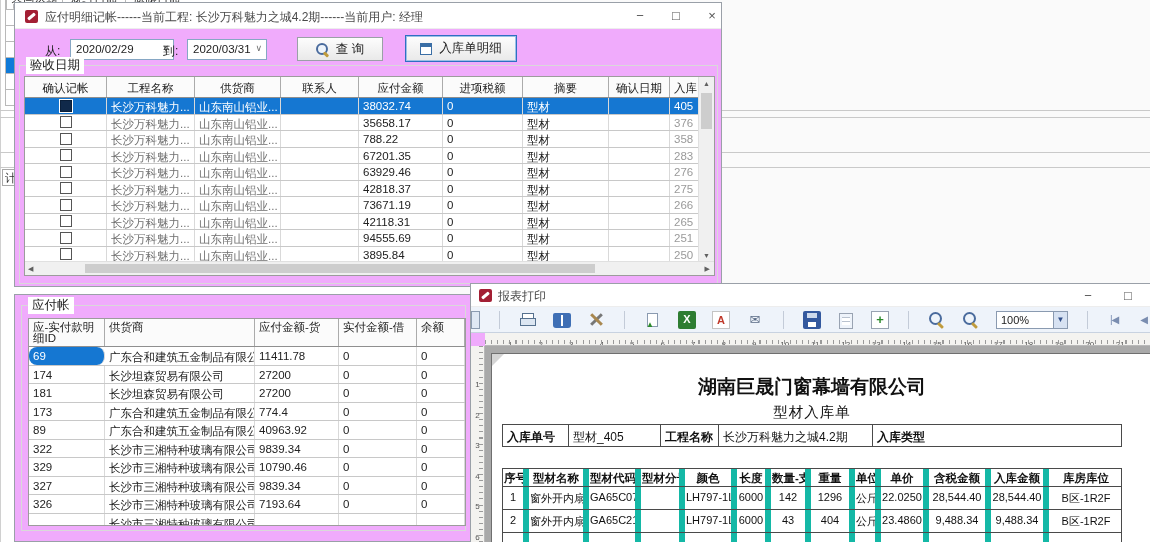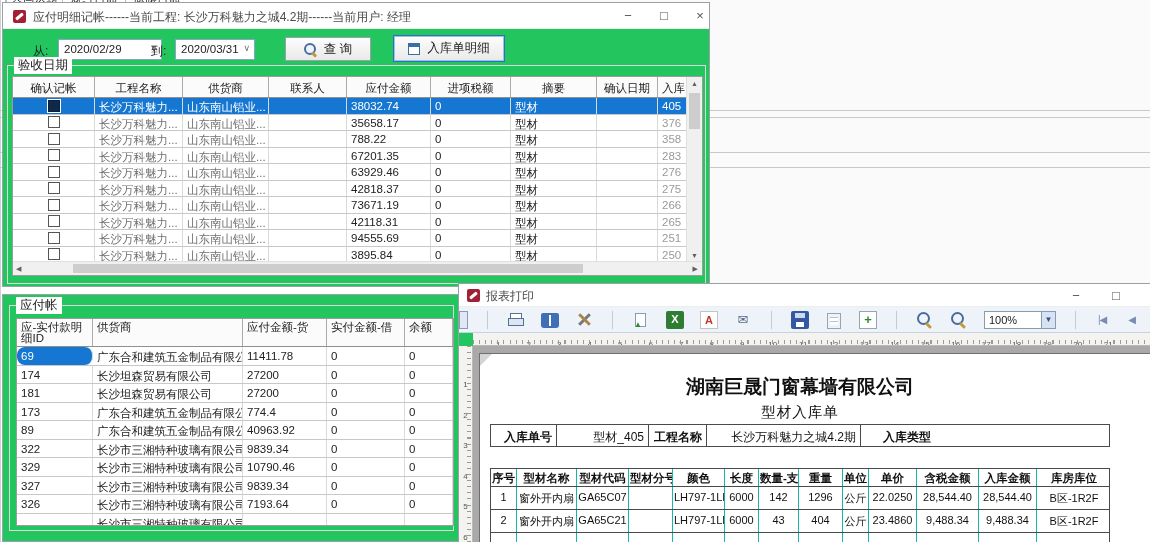--- a/index.html
+++ b/index.html
@@ -1,20 +1,20 @@
 <!DOCTYPE html>
 <html><head>
 <meta charset="utf-8">
 <style>
   * { margin:0; padding:0; box-sizing:border-box; }
   html,body { background:#e8e8e8; }
   body { font-family:"Liberation Sans","DejaVu Sans",sans-serif; }
   #screen { position:relative; width:1150px; height:542px; background:#fafafa; overflow:hidden; }
 
-  .win { position:absolute; background:#22c55e; border:1px solid #9aa0a8; }
+  .win { position:absolute; background:#f0abfc; border:1px solid #9aa0a8;margin-left:12px; }
   .titlebar { position:absolute; left:0; top:0; right:0; height:26px; background:#fff; border-bottom:1px solid #ededed; }
   .appico { position:absolute; width:13px; height:13px; background:#a31f34; border-radius:2px; }
   .appico::before { content:''; position:absolute; left:2px; top:5px; width:9px; height:3px; background:#fff; transform:rotate(-40deg); border-radius:1px; }
   .wtitle { position:absolute; font-size:12px; color:#4a4a4a; white-space:nowrap; }
   .chrome { position:absolute; top:0; height:26px; width:34px; text-align:center; line-height:26px; font-size:13px; color:#555; }
 
   
   #mainwin { left:2px; top:2px; width:708px; height:285px; z-index:3; }
   #mainwin .appico { left:10px; top:7px; }
   #mainwin .wtitle { left:30px; top:6px; }
@@ -130,27 +130,27 @@
   .vrule span { display:block; height:30.5px; text-align:center; font-size:8px; color:#555; }
   .vrule { padding-top:34px; }
 
   .preview { position:absolute; left:14px; top:62px; right:0; bottom:0; background:#a9a9a9; overflow:hidden; }
   .page { position:absolute; left:6px; top:7px; width:1200px; height:420px; background:#fff; border:1px solid #6f6f6f; }
   .dogear { position:absolute; left:0; top:0; width:0; height:0; border-top:12px solid #d4d4d4; border-right:12px solid transparent; }
   .rcompany { position:absolute; left:10px; top:20px; width:620px; text-align:center; font-size:19px; font-weight:bold; color:#111; }
   .rsub { position:absolute; left:10px; top:49px; width:620px; text-align:center; font-size:14.5px; font-weight:normal; color:#111; letter-spacing:1px; }
   #rinfo { position:absolute; left:10px; top:70px; width:620px; border:1px solid #4a4a4a; border-bottom:none; }
   .rinfo-row { display:grid; grid-template-columns:66px 92px 58px 154px 74px 174px; height:22px; border-bottom:1px solid #4a4a4a; }
-  .rinfo-row .cell { border-right:1px solid #4a4a4a; text-align:right; font-size:12px; padding-top:4px; color:#111; }
+  .rinfo-row .cell { border-right:1px solid #4a4a4a; text-align:left; font-size:12px; padding-top:4px; color:#111; }
   .rinfo-row .cell:last-child { border-right:none; }
   .rinfo-row .cell:nth-child(odd) { font-weight:bold; }
   #rmain { position:absolute; left:10px; top:114px; width:620px; border:1px solid #4a4a4a; border-bottom:none; }
   .rmain-row { display:grid; grid-template-columns:26px 60px 52px 44px 52px 34px 40px 44px 26px 48px 62px 58px 74px; height:23px; border-bottom:1px solid #4a4a4a; }
   .rmain-head { height:18px; }
-  .rmain-row .cell { border-right:1px solid #14b8a6; text-align:center; font-size:11px; padding:4px 1px 0 1px; color:#111; }
+  .rmain-row .cell { border-right:6px solid #14b8a6; text-align:center; font-size:11px; padding:4px 1px 0 1px; color:#111; }
   .rmain-row .cell:last-child { border-right:none; }
   .rmain-head .cell { font-weight:bold; padding-top:2px; font-size:11.5px; }
 </style>
 </head>
 <body>
 
 <div id="screen">
 
   <div id="bgwin">
     <div id="t3">

